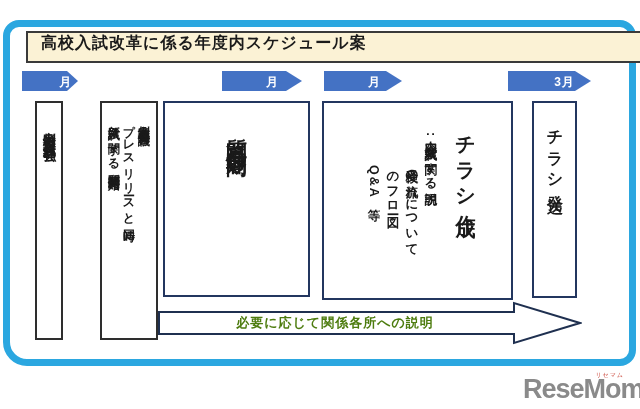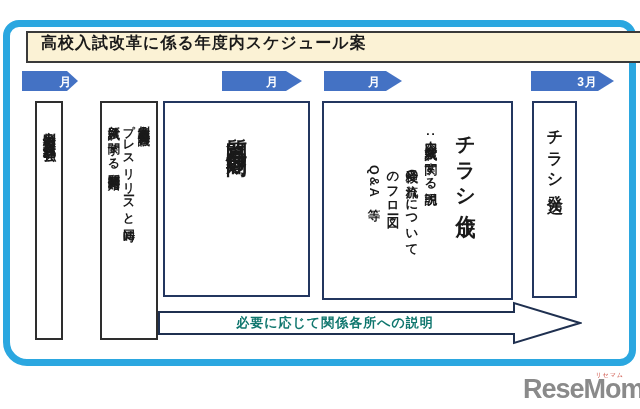--- a/index.html
+++ b/index.html
@@ -18,21 +18,21 @@
   
   .month-arrow{position:absolute;top:71px;height:20px;background:#4472c4;color:#ffffff;
                font-size:12px;font-weight:bold;display:flex;align-items:flex-end;justify-content:center;
                padding-right:14px;box-sizing:border-box;letter-spacing:1px;
                clip-path:polygon(0 0, calc(100% - 16px) 0, 100% 50%, calc(100% - 16px) 100%, 0 100%);padding-left:44px;}
   .m0{left:22px;width:56px;padding-right:10px;clip-path:polygon(0 0, calc(100% - 11px) 0, 100% 50%, calc(100% - 11px) 100%, 0 100%);}
   .m1{left:82px;width:129px;clip-path:polygon(0 0, calc(100% - 22px) 0, 100% 50%, calc(100% - 22px) 100%, 0 100%);}
   .m2{left:222px;width:80px;}
   .m3{left:324px;width:78px;}
   .m4{left:428px;width:83px;}
-  .m5{left:531px;width:83px;}
+  .m5{left:508px;width:83px;}
 
   
   .vbox{position:absolute;box-sizing:border-box;background:#ffffff;border:2px solid #23365f;
         writing-mode:vertical-rl;color:#1a1a1a;display:flex;}
   .box1{left:35px;top:101px;width:28px;height:239px;border-color:#2e2e2e;
         font-size:13px;font-weight:600;letter-spacing:2px;align-items:center;padding-top:18px;}
   .box2{left:100px;top:101px;width:58px;height:239px;border-color:#2e2e2e;display:block;
         font-size:12px;font-weight:600;padding:13px 5px 4px 4px;}
   .box2 .col{line-height:15px;letter-spacing:1px;}
   .box3{left:163px;top:101px;width:147px;height:196px;
@@ -45,21 +45,21 @@
   .box4 .l2{padding-top:60px;}
   .box4 .l3{padding-top:62px;letter-spacing:2px;}
   .box5{left:532px;top:101px;width:45px;height:197px;
         font-size:16px;font-weight:bold;letter-spacing:3px;align-items:center;padding-top:16px;}
 
   
   .bottom-arrow{position:absolute;left:158px;top:301px;width:424px;height:44px;}
   .bottom-arrow svg{position:absolute;left:0;top:0;}
   .bottom-arrow .arrow-label{position:absolute;left:0;right:70px;top:0;bottom:0;
         display:flex;align-items:center;justify-content:center;
-        font-size:13px;font-weight:bold;color:#0f766e;letter-spacing:1px;}
+        font-size:13px;font-weight:bold;color:#4d7c0f;letter-spacing:1px;}
 
   
   .logo{position:absolute;left:523px;top:372px;width:112px;height:34px;text-align:right;}
   .logo-text{font-size:27px;font-weight:800;color:#8a8a8a;letter-spacing:-1px;line-height:34px;}
   .logo-ruby{position:absolute;right:11px;top:-1px;font-size:6px;color:#cc4a3e;letter-spacing:1px;}
 </style>
 </head>
 <body>
 
 <div class="stage">

